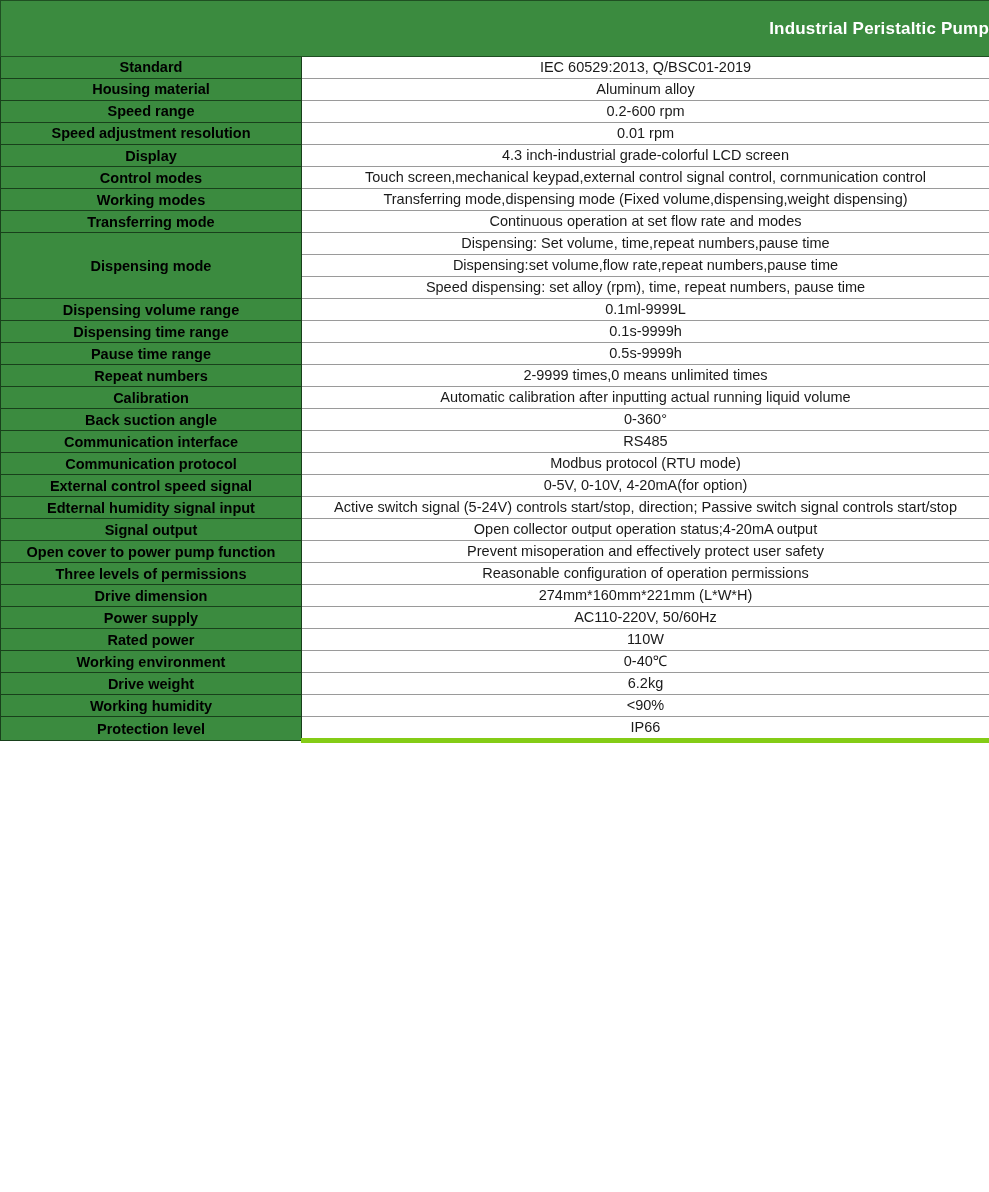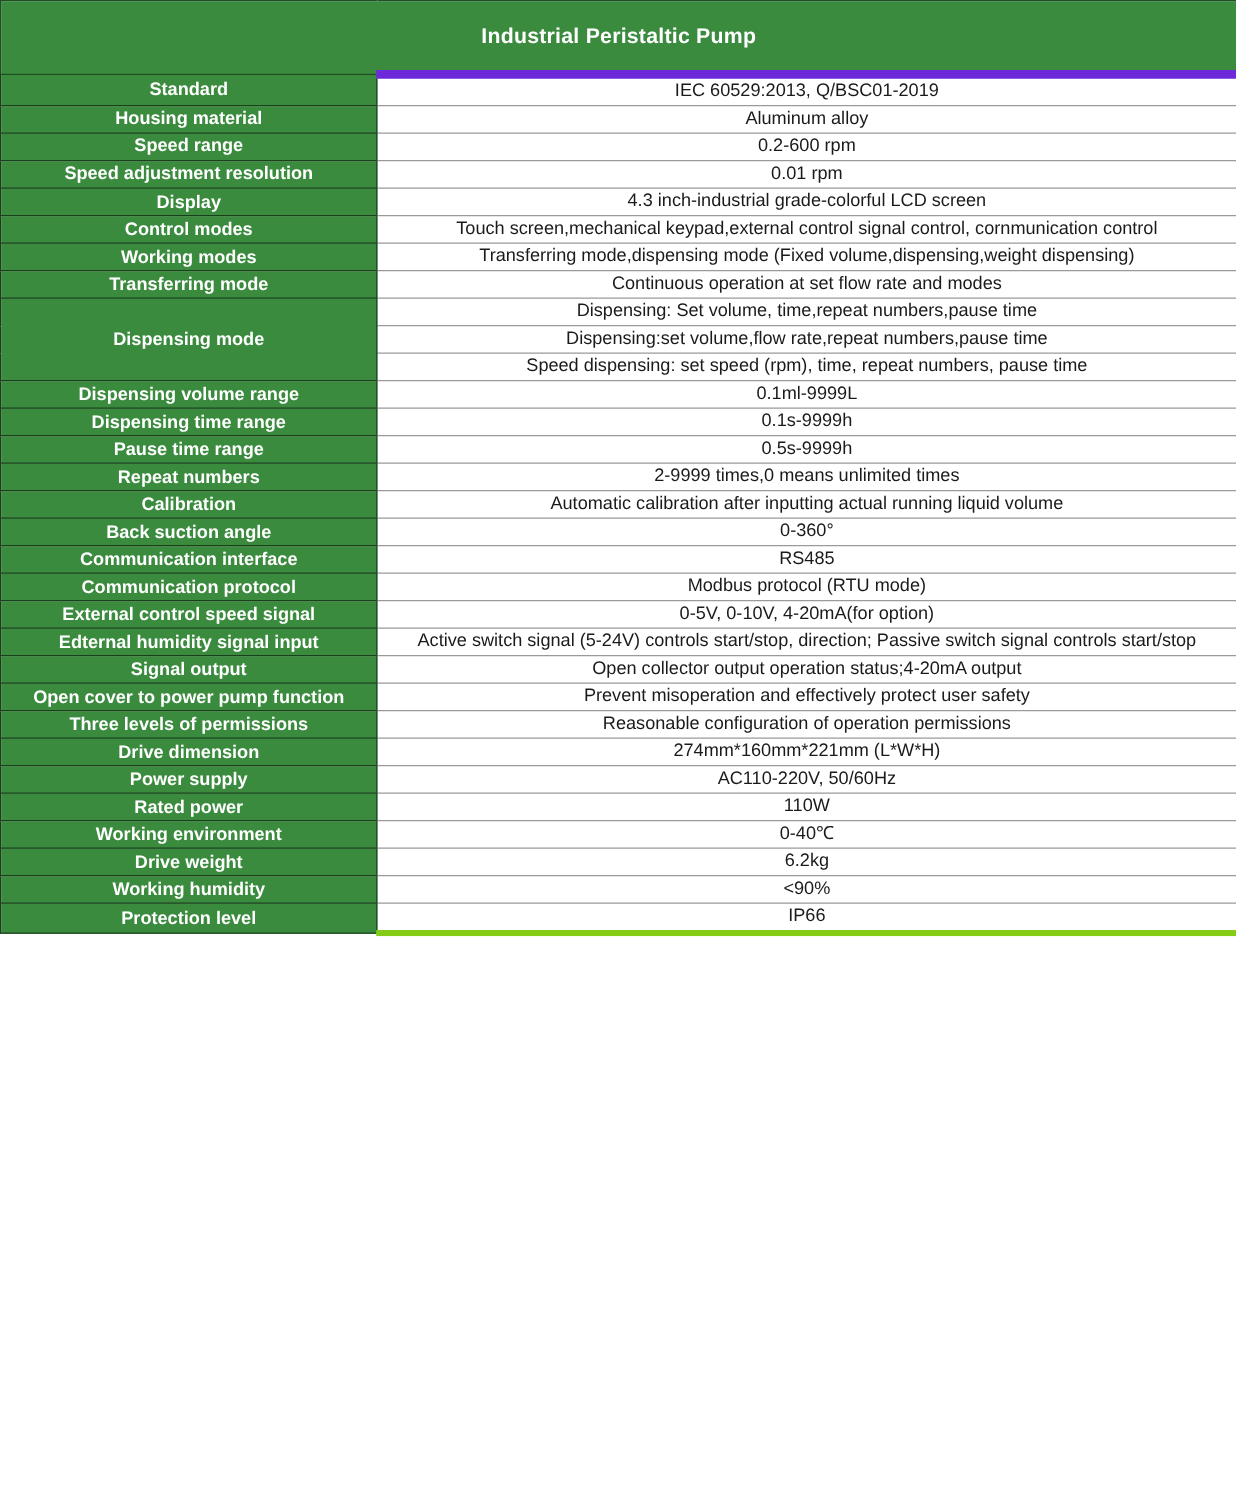--- a/index.html
+++ b/index.html
@@ -21,30 +21,30 @@
     padding: 0;
     vertical-align: middle;
   }
 
   
   .title-cell {
     background: #3b8b3f;
     color: #ffffff;
     font-size: 17px;
     font-weight: bold;
-    text-align: center;
+    text-align: right;
     height: 55px;
     border: 1px solid #1f4f22;
     letter-spacing: 0.2px;
   }
 
   
   .label-cell {
     background: #3b8b3f;
-    color: #ffffff;
+    color: #000000;
     font-size: 14.5px;
     font-weight: bold;
     text-align: center;
     border: 1px solid #18401b;
     padding: 4px 6px;
     line-height: 1.25;
   }
 
   
   .value-cell {
@@ -54,21 +54,21 @@
     font-weight: normal;
     text-align: center;
     border-left: 1px solid #18401b;
     border-right: 1px solid #18401b;
     border-top: 1px solid #9a9a9a;
     border-bottom: 1px solid #9a9a9a;
     padding: 7px 12px;
     line-height: 1.45;
   }
   .value-cell.first-value {
-    border-top: 7px solid #6d28d9;
+    border-top: 1px solid #6d28d9;
   }
   .value-cell.last-value {
     border-bottom: 5px solid #84cc16;
   }
 </style>
 </head>
 <body>
 
 <table id="spec-table">
   <colgroup>
@@ -114,21 +114,21 @@
         <td class="value-cell">Continuous operation at set flow rate and modes</td>
       </tr>
       <tr>
         <td class="label-cell" rowspan="3">Dispensing mode</td>
         <td class="value-cell">Dispensing: Set volume, time,repeat numbers,pause time</td>
       </tr>
       <tr>
         <td class="value-cell">Dispensing:set volume,flow rate,repeat numbers,pause time</td>
       </tr>
       <tr>
-        <td class="value-cell">Speed dispensing: set speed (rpm), time, repeat numbers, pause time</td>
+        <td class="value-cell">Speed dispensing: set alloy (rpm), time, repeat numbers, pause time</td>
       </tr>
       <tr>
         <td class="label-cell">Dispensing volume range</td>
         <td class="value-cell">0.1ml-9999L</td>
       </tr>
       <tr>
         <td class="label-cell">Dispensing time range</td>
         <td class="value-cell">0.1s-9999h</td>
       </tr>
       <tr>

